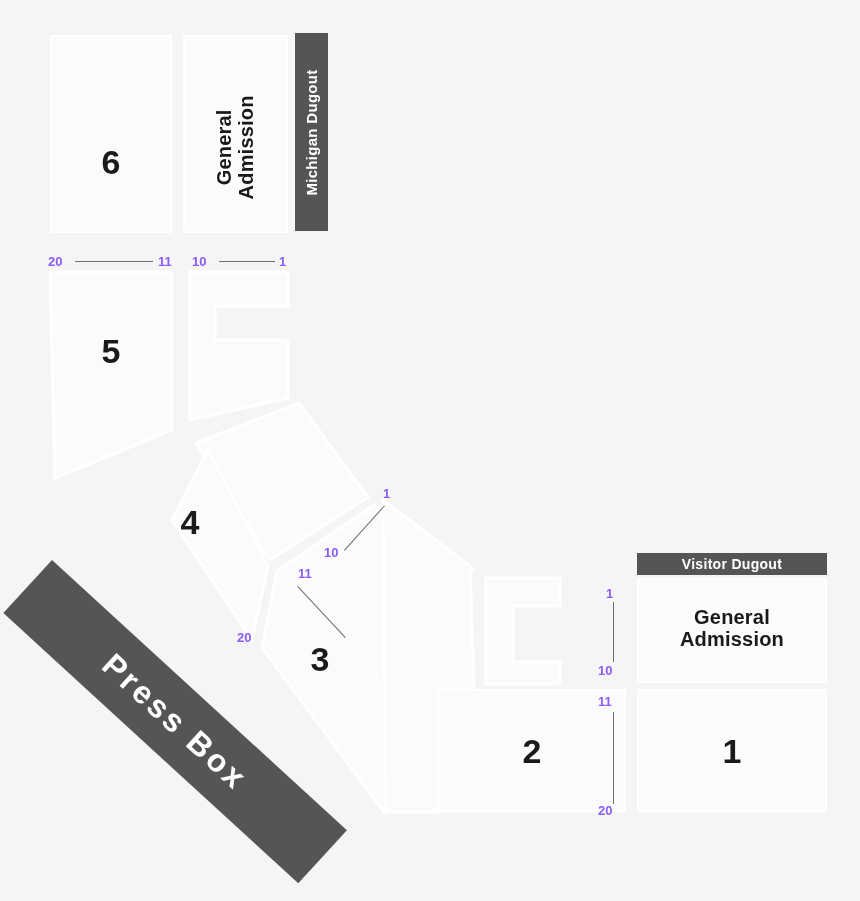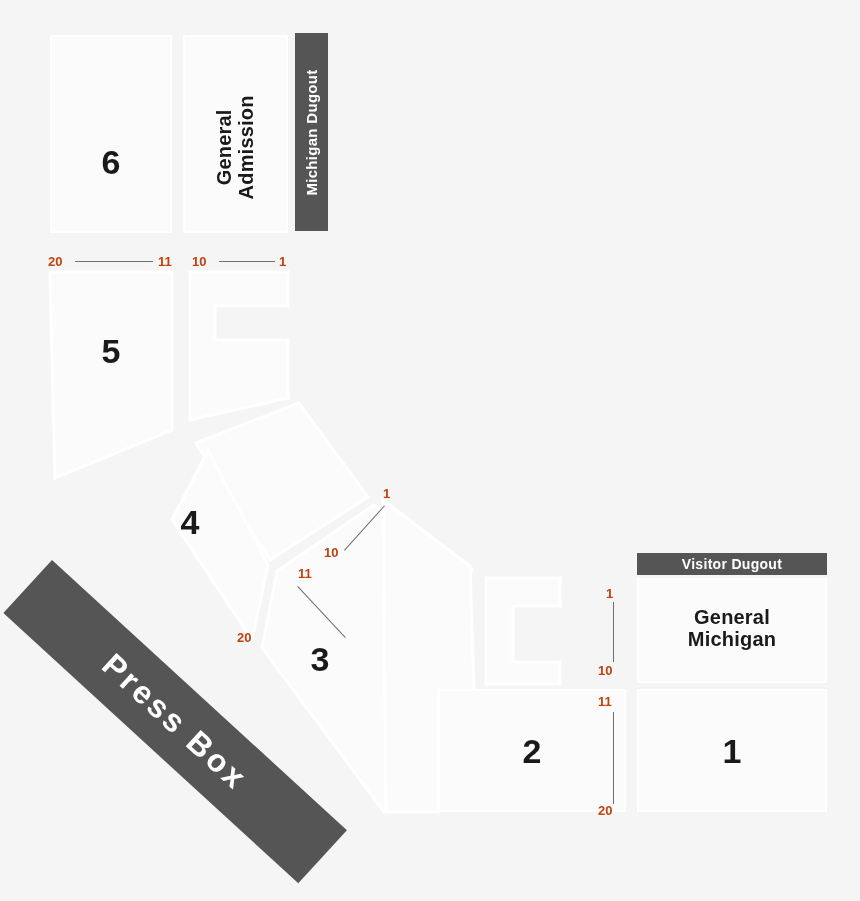--- a/index.html
+++ b/index.html
@@ -92,21 +92,21 @@
 
   
   .vtext {
     transform: rotate(-90deg);
     white-space: pre-line;
   }
 
   
   .rowmark {
     position: absolute;
-    color: #c2410c;
+    color: #8b5cf6;
     font-size: 13px;
     font-weight: bold;
   }
   .rowline {
     position: absolute;
     background: #6f6f6f;
   }
   .rowline.h { height: 1px; }
   .rowline.v { width: 1px; }
   .rowline.diag {
@@ -169,21 +169,21 @@
   <div class="sec" id="sec2" style="left:438px; top:689px; width:188px; height:123px;">
     <div class="sec-label num" style="left:0; right:0; top:41px;">2</div>
   </div>
 
   <div class="sec" id="sec1" style="left:637px; top:689px; width:190px; height:123px;">
     <div class="sec-label num" style="left:0; right:0; top:41px;">1</div>
   </div>
 
   <div class="sec" id="ga-right" style="left:637px; top:578px; width:190px; height:105px;">
     <div class="sec-label ga" style="left:0; right:0; top:26px;">General
-Michigan</div>
+Admission</div>
   </div>
 
   <div class="dugout" id="michigan-dugout">
     <span>Michigan Dugout</span>
   </div>
 
   <div class="dugout" id="visitor-dugout">
     <span>Visitor Dugout</span>
   </div>
 

